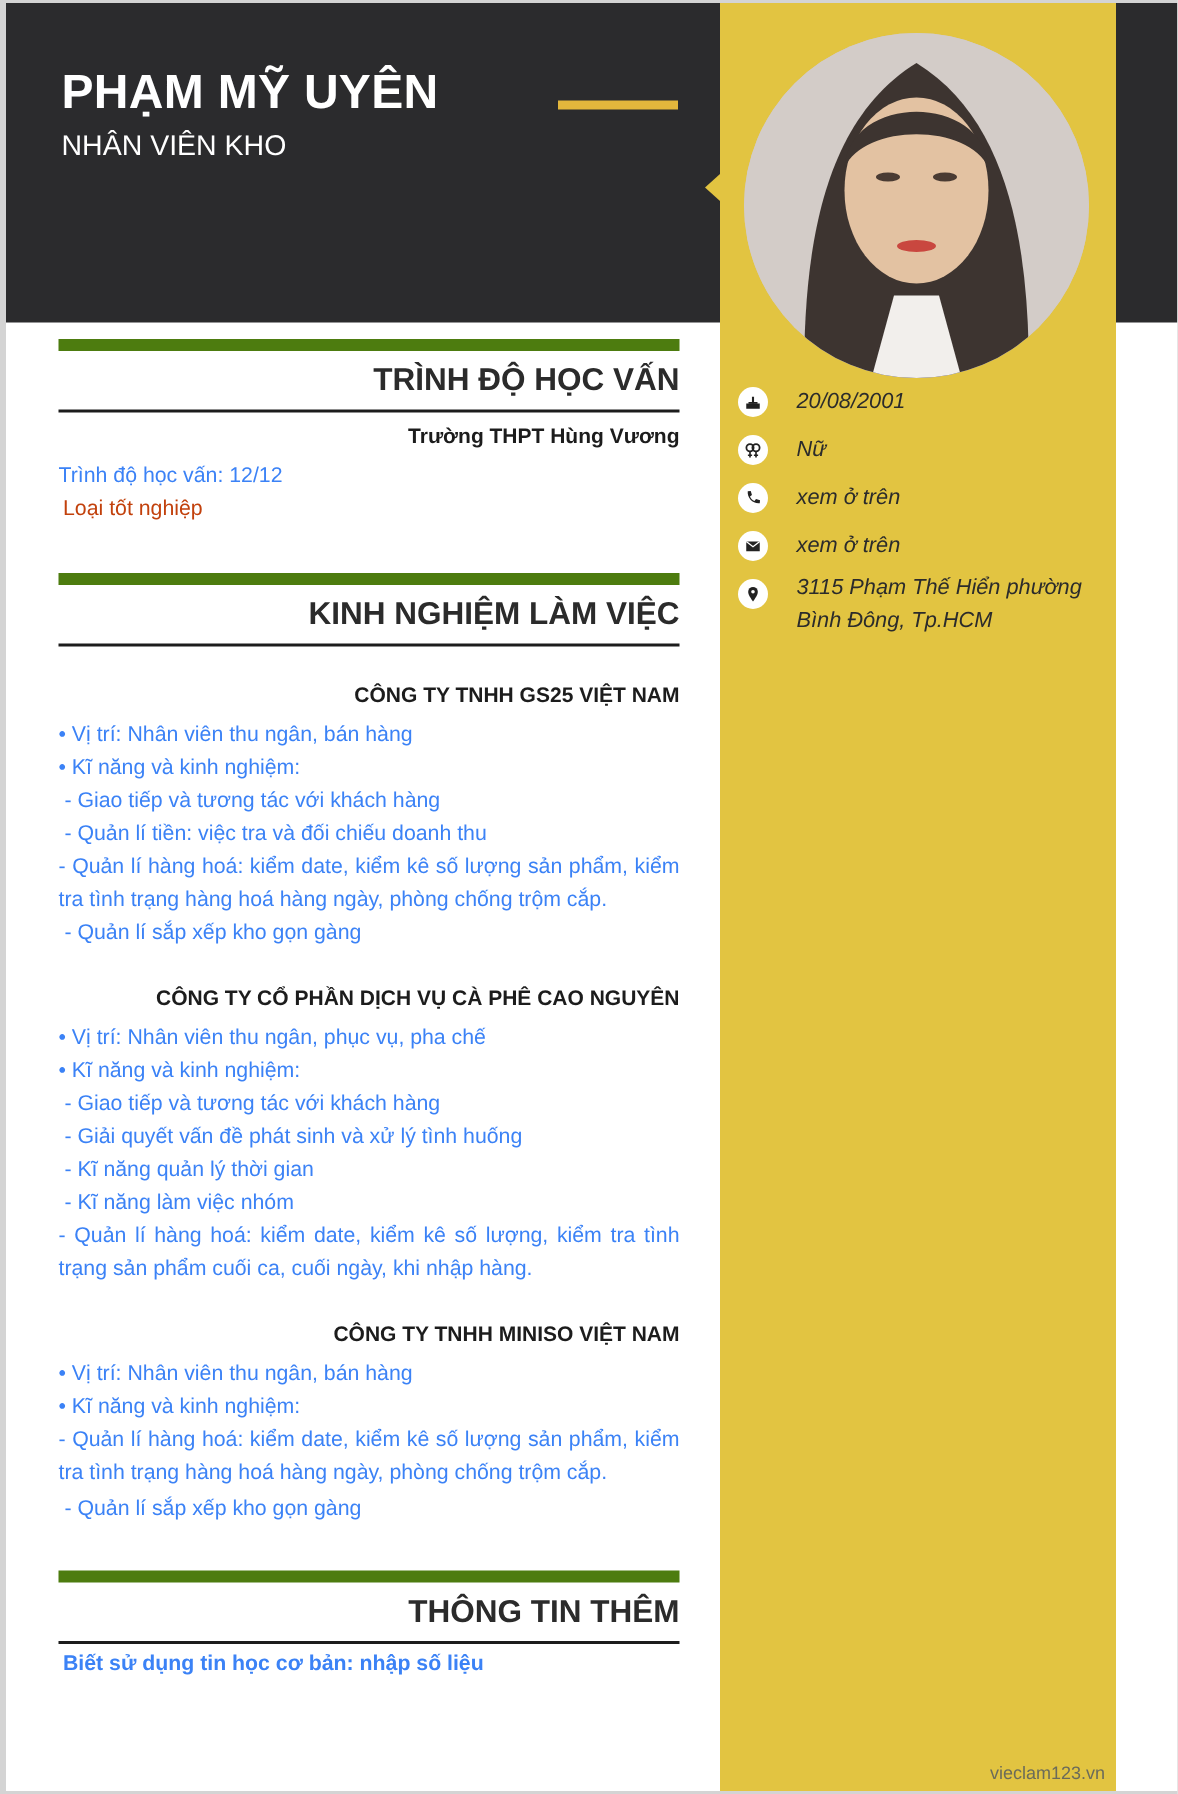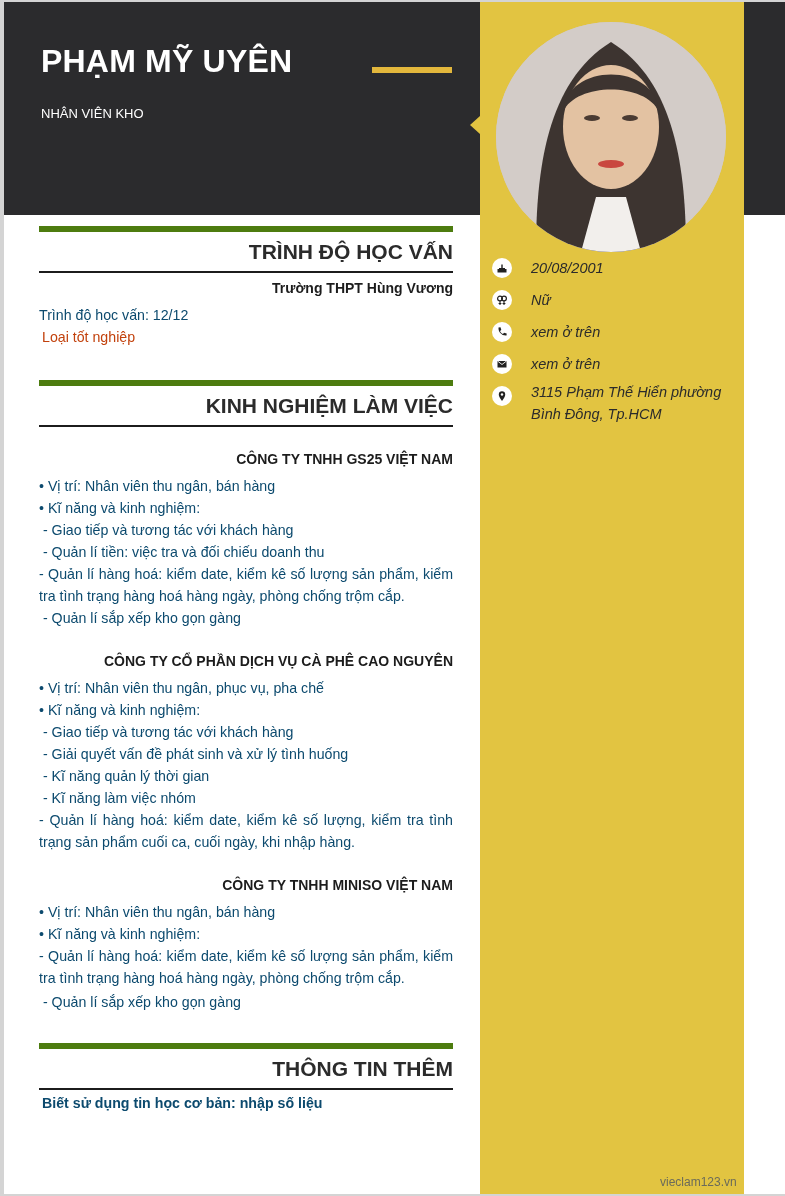--- a/index.html
+++ b/index.html
@@ -4,41 +4,41 @@
 <style>
   * { box-sizing: border-box; margin: 0; padding: 0; }
   html, body { width: 785px; height: 1196px; background: #d4d4d4; overflow: hidden; }
   body { font-family: "Liberation Sans", "DejaVu Sans", sans-serif; color: #2b2b2b; position: relative; }
 
   .page { position: absolute; left: 4px; top: 2px; width: 781px; height: 1192px; background: #ffffff; overflow: hidden; }
 
   .header-band { position: absolute; left: 0; top: 0; width: 781px; height: 213px; background: #2b2b2d; }
 
   .name { position: absolute; left: 37px; top: 40px; font-size: 32px; font-weight: 700; color: #ffffff; letter-spacing: 0.2px; line-height: 38px; white-space: nowrap; }
-  .job-title { position: absolute; left: 37px; top: 84px; font-size: 13px; font-weight: 400; color: #ffffff; line-height: 24px; white-space: nowrap; margin-top: 16px; }
+  .job-title { position: absolute; left: 37px; top: 84px; font-size: 19px; font-weight: 400; color: #ffffff; line-height: 24px; white-space: nowrap; }
   .accent-bar { position: absolute; left: 368px; top: 65px; width: 80px; height: 6px; background: #e3b73c; }
 
   .sidebar { position: absolute; left: 476px; top: 0; width: 264px; height: 1192px; background: #e2c441; }
   .sidebar-notch { position: absolute; left: 466px; top: 114px; width: 0; height: 0; border-top: 9px solid transparent; border-bottom: 9px solid transparent; border-right: 10px solid #e2c441; }
 
   .avatar { position: absolute; left: 492px; top: 20px; width: 230px; height: 230px; border-radius: 50%; overflow: hidden; background: #cfc7c3; }
   .avatar svg { width: 100%; height: 100%; display: block; }
 
   .contact-list { position: absolute; left: 488px; top: 255px; width: 240px; }
   .contact-item { position: relative; display: flex; align-items: flex-start; margin-bottom: 10px; }
   .contact-icon { flex: 0 0 20px; width: 20px; height: 20px; border-radius: 50%; background: #ffffff; display: flex; align-items: center; justify-content: center; margin-top: 1px; }
   .contact-icon svg { width: 12px; height: 12px; display: block; }
   .contact-text { margin-left: 19px; font-size: 14.5px; color: #2b2b2b; line-height: 22px; font-style: italic; }
 
   .main { position: absolute; left: 35px; top: 224px; width: 414px; }
-  .section-title-wrap { border-top: 6px solid #4d7c0f; border-bottom: 2px solid #1c1c1c; text-align: right; padding: 6px 0 5px; }
+  .section-title-wrap { border-top: 8px solid #4d7c0f; border-bottom: 2px solid #1c1c1c; text-align: right; padding: 6px 0 5px; }
   .section-title { font-size: 21px; font-weight: 700; color: #2b2b2b; line-height: 28px; white-space: nowrap; }
 
   .org-name { text-align: right; font-size: 14px; font-weight: 700; color: #1c1c1c; line-height: 20px; margin-top: 5px; white-space: nowrap; }
-  .body-text { font-size: 14.2px; color: #0c4a6e; line-height: 22px; }
+  .body-text { font-size: 14.2px; color: #3b82f6; line-height: 22px; }
   .muted { color: #c2410c; }
   .justified { text-align: justify; }
   .edu-line1 { margin-top: 6px; }
   .edu-line2 { padding-left: 3px; margin-top: 0; }
 
   .sec-exp { margin-top: 32px; }
   .job { }
   .job + .job { margin-top: 20px; }
   .job .org-name { margin-top: 22px; margin-bottom: 6px; }
   .job .line { white-space: nowrap; }

